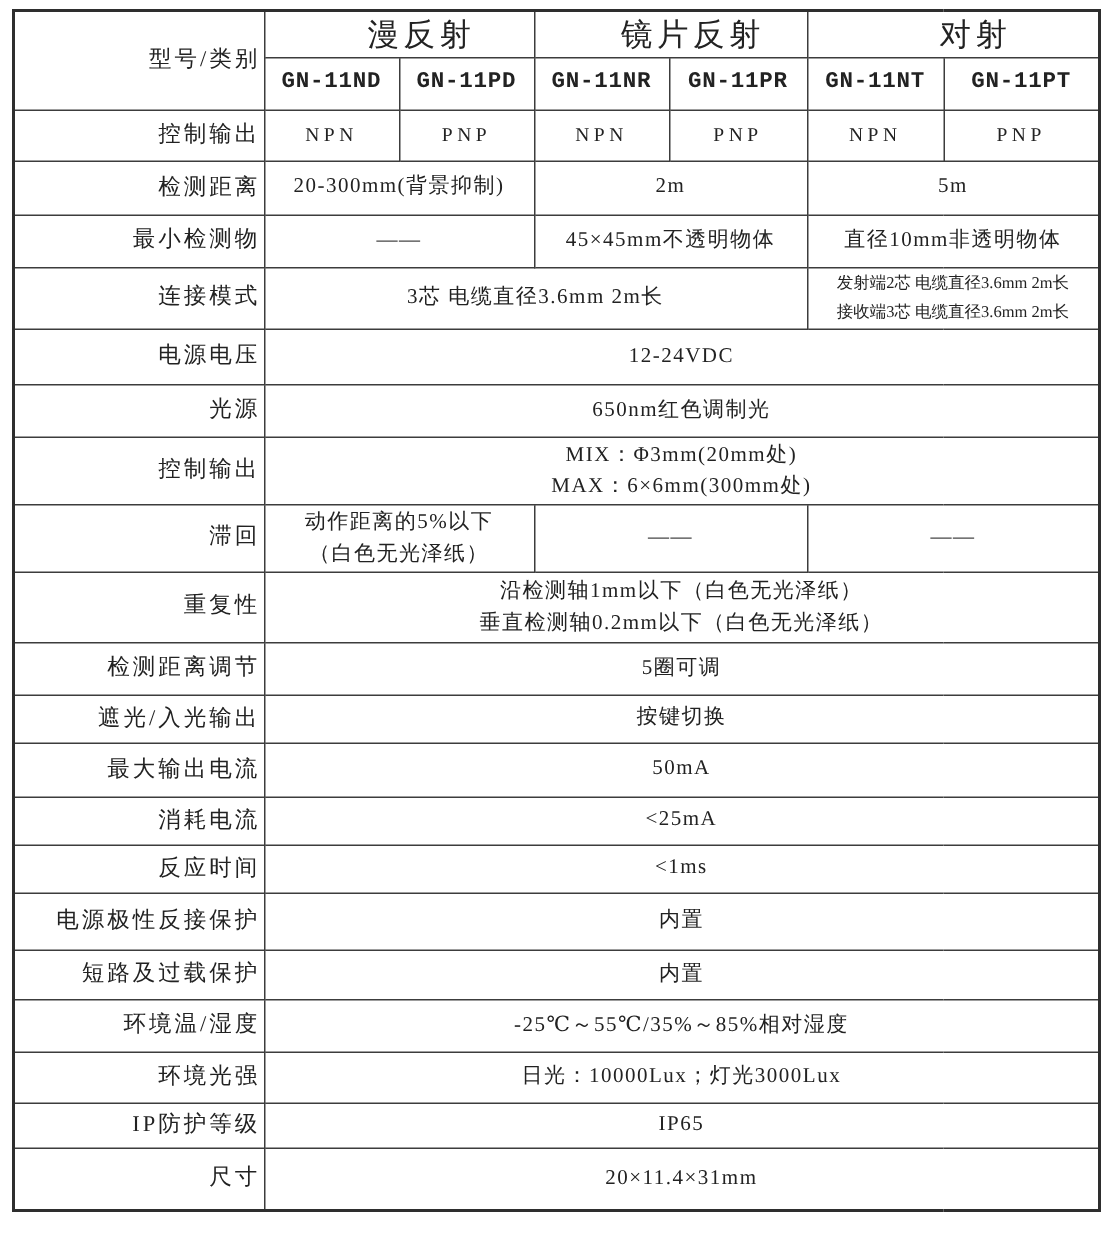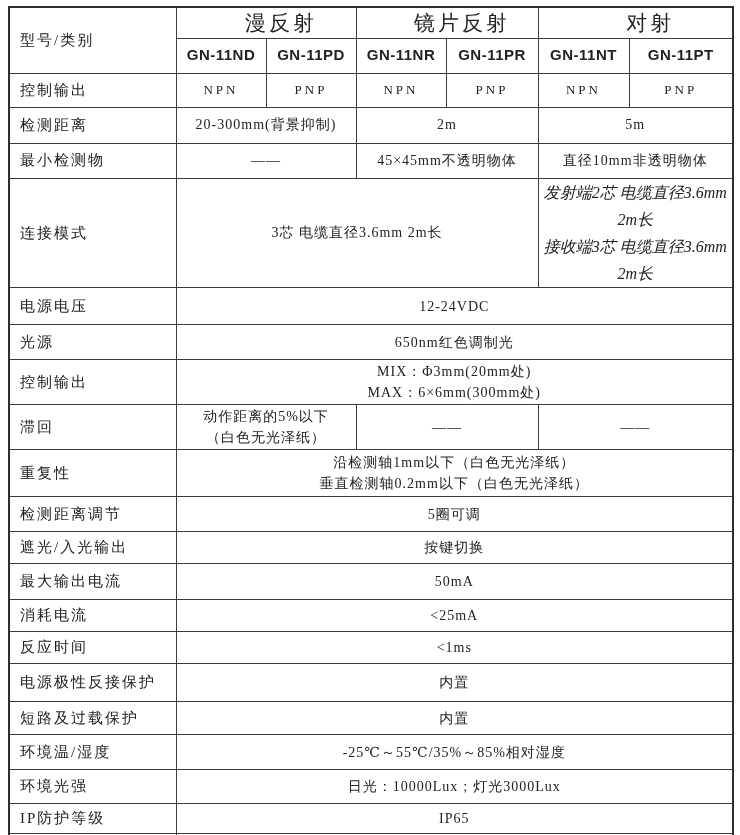--- a/index.html
+++ b/index.html
@@ -1,28 +1,28 @@
 <!DOCTYPE html>
 <html><head>
 <meta charset="utf-8">
 <style>
   html,body{margin:0;padding:0;background:#ffffff;color:#222;
     font-family:"Liberation Serif","DejaVu Serif",serif;}
   .page{width:740px;height:835px;box-sizing:border-box;padding:6px 6px 0 8px;background:#fff;}
   table.spec{border-collapse:collapse;table-layout:fixed;width:724px;border:2px solid #2e2e2e;}
   td{border:1px solid #3c3c3c;text-align:center;vertical-align:middle;
      font-size:14px;padding:1px 2px;overflow:hidden;line-height:1.25;}
-  td.label{text-align:left;padding-left:10px;font-size:15px;letter-spacing:2px;}
+  td.label{text-align:right;padding-left:10px;font-size:15px;letter-spacing:2px;}
   td.group{font-size:21px;letter-spacing:3px;padding-left:32px;}
-  td.model{font-family:Liberation Sans, sans-serif;font-weight:bold;
+  td.model{font-family:Liberation Mono, monospace;font-weight:bold;
      font-size:15px;letter-spacing:0.5px;}
   td.out{font-size:13px;letter-spacing:3px;}
   td.val{letter-spacing:1px;margin-top:44px;}
   td.twoline{line-height:1.5;}
-  td.smallcell{font-size:16px;letter-spacing:0;line-height:1.7;padding:0 3px;font-style:italic;}
+  td.smallcell{font-size:11px;letter-spacing:0;line-height:1.7;padding:0 3px;}
   .footnote{margin-top:11px;font-size:19px;letter-spacing:1.5px;white-space:nowrap;}
 </style>
 </head>
 <body>
 
 <div class="page">
   <table class="spec">
     <colgroup>
       <col style="width:167px">
         <col style="width:90px">

